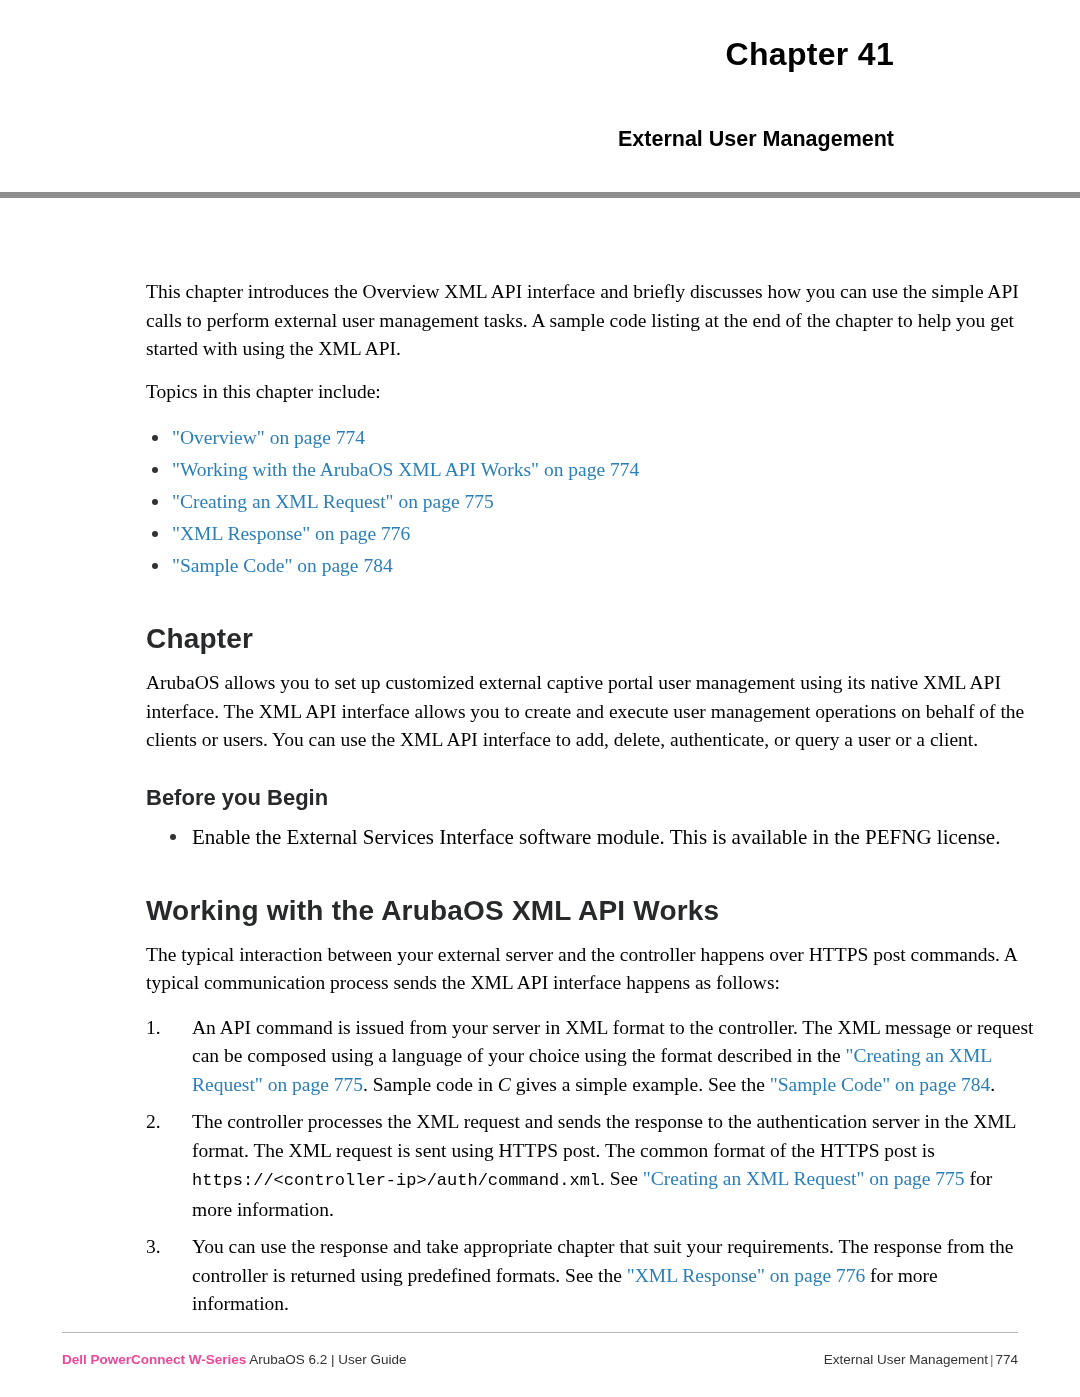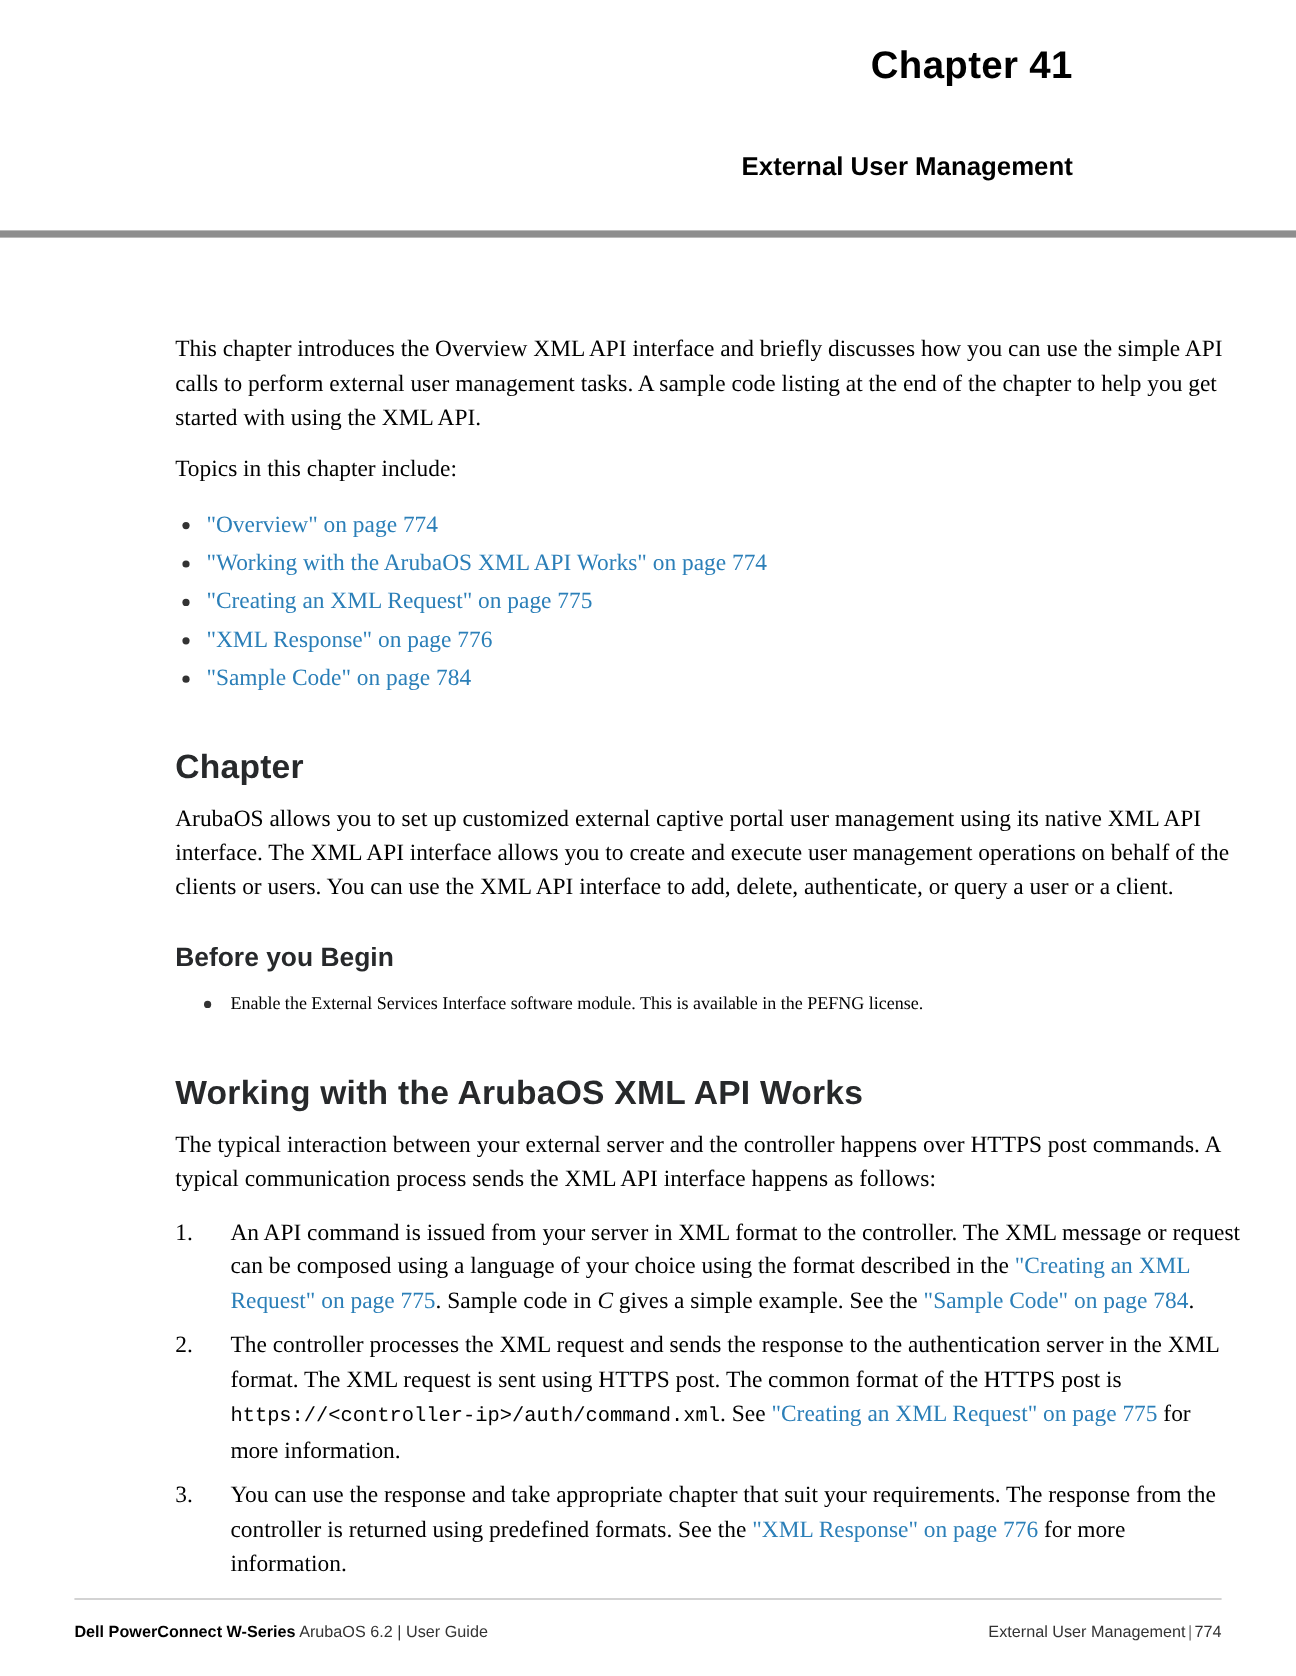--- a/index.html
+++ b/index.html
@@ -111,21 +111,21 @@
   
   ul.plain {
     list-style: none;
     margin: 10px 0 0 0;
     padding: 0;
   }
   ul.plain li {
     position: relative;
     padding-left: 46px;
     margin-bottom: 8px;
-    font-size: 15px;
+    font-size: 21px;
     line-height: 28px;
   }
   ul.plain li::before {
     content: "";
     position: absolute;
     left: 24px;
     top: 11px;
     width: 6px;
     height: 6px;
     border-radius: 50%;
@@ -176,21 +176,21 @@
     bottom: 30px;
     left: 62px;
     width: 956px;
     font-family: "Liberation Sans", sans-serif;
     font-size: 13.5px;
     color: #333333;
     display: flex;
     justify-content: space-between;
     align-items: baseline;
   }
-  .footer-left .brand { color: #000000; font-weight: bold; }
+  .footer-left .brand { color: #ec4899; font-weight: bold; }
   .footer-right .sep { color: #777; padding: 0 2px; }
 </style>
 </head>
 <body>
 
 <div class="page">
 
   <div class="chapter-title">Chapter 41</div>
   <div class="chapter-subtitle">External User Management</div>
   <div class="header-rule"></div>

